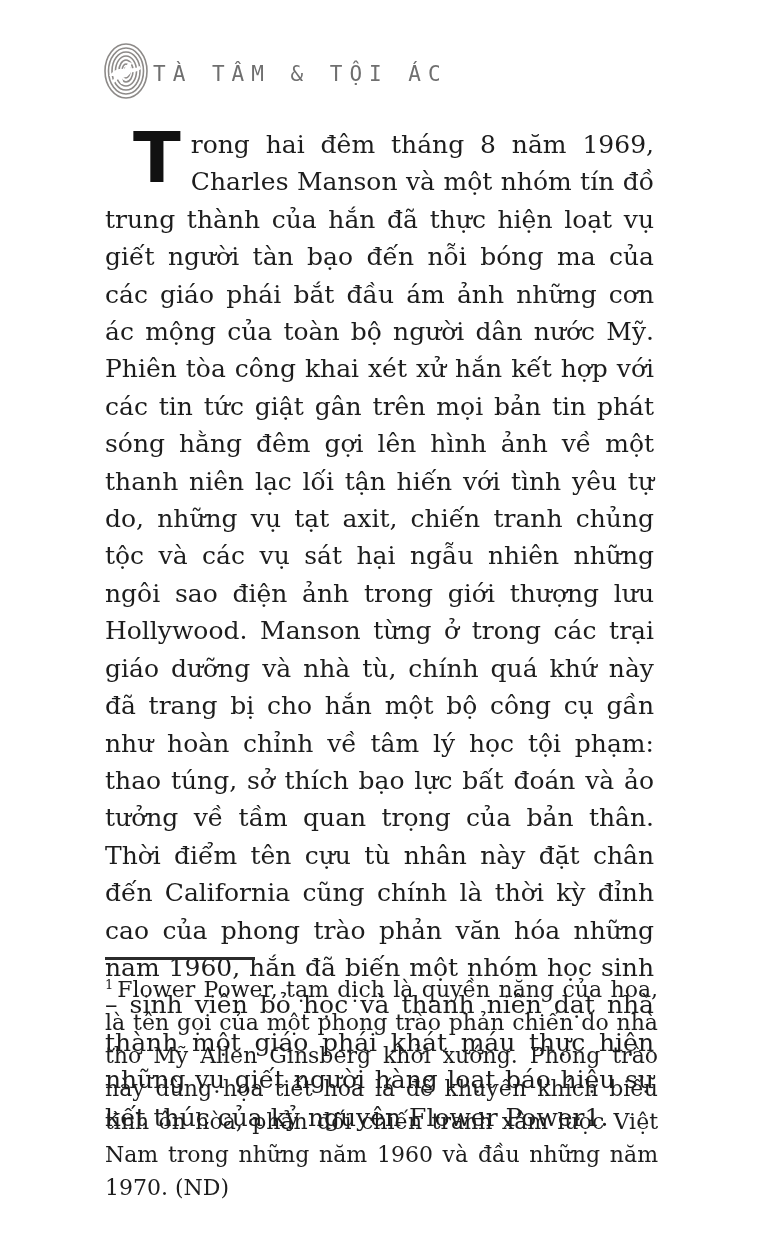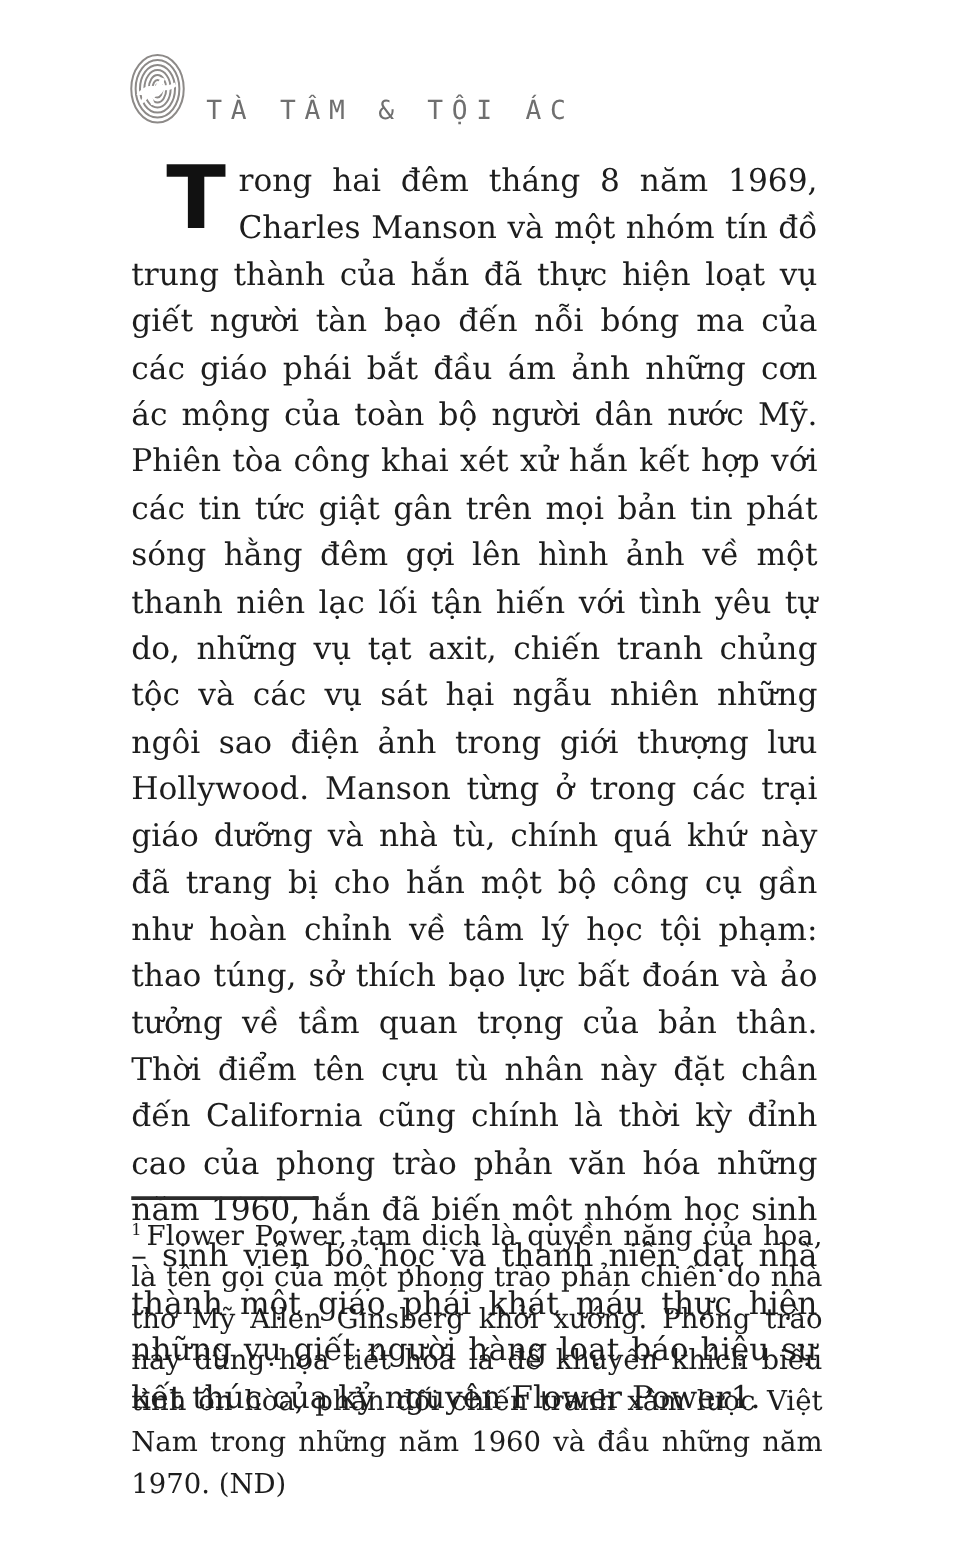--- a/index.html
+++ b/index.html
@@ -12,22 +12,22 @@
     font-family: "DejaVu Serif", serif;
     color: #1d1d1d;
   }
 
   
   .header {
     position: absolute;
     top: 42px;
     left: 103px;
     display: flex;
-    align-items: flex-end;
-    gap: 16px;
+    align-items: center;
+    gap: 4px;
   }
   .logo { width: 46px; height: 58px; display: block; }
   .header-title {
     font-family: "DejaVu Sans Mono", monospace;
     font-size: 21px;
     letter-spacing: 7px;
     color: #6f6f6f;
     white-space: nowrap;
     padding-top: 6px;
   }

